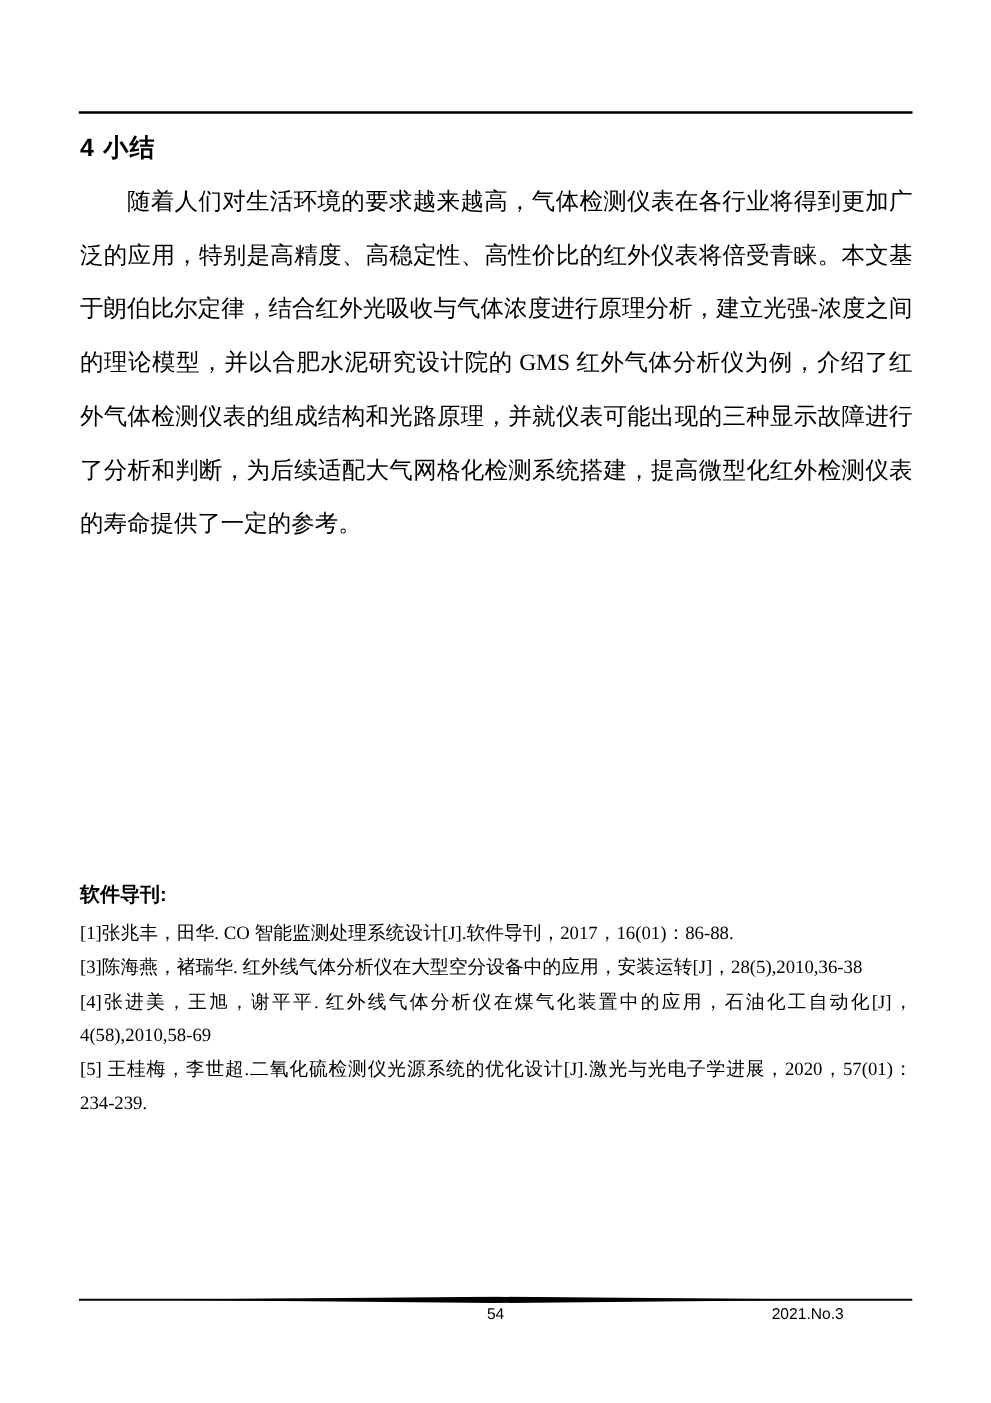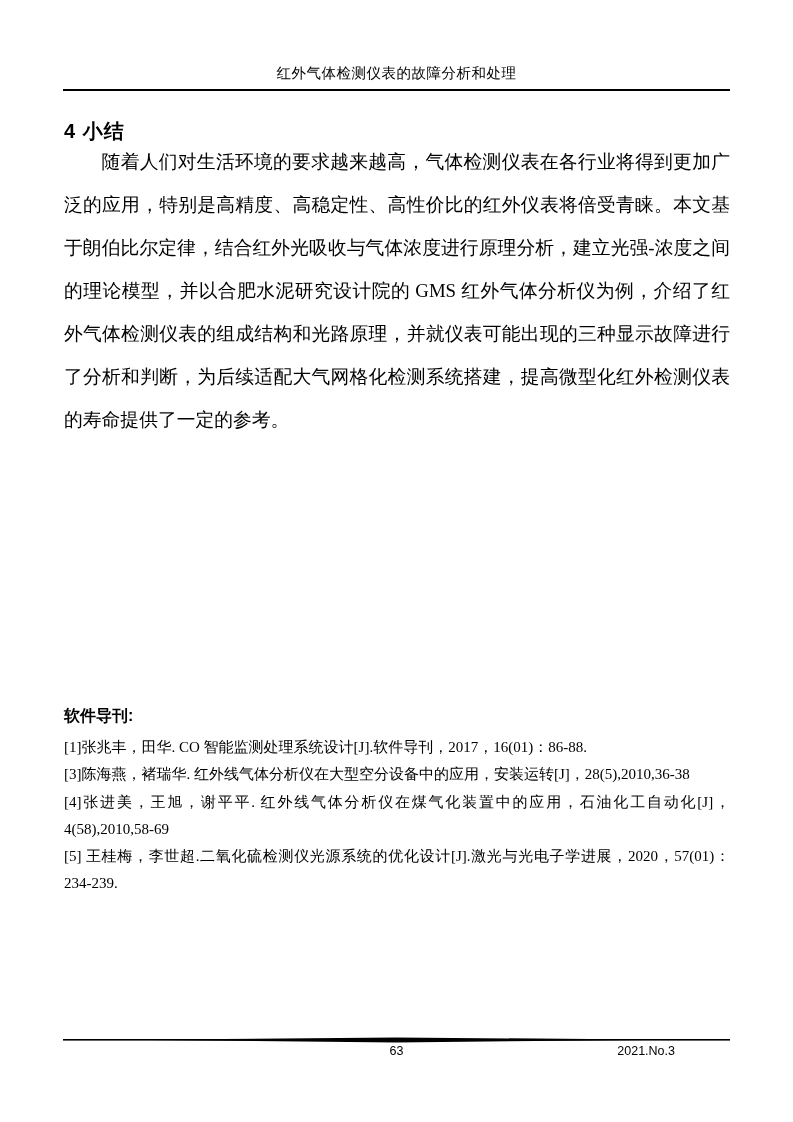--- a/index.html
+++ b/index.html
@@ -20,21 +20,21 @@
     letter-spacing: 0.5px;
   }
   .header-rule {
     position: absolute;
     top: 89px; left: 63px;
     width: 667px; height: 2px;
     background: #000000;
   }
   .section-heading {
     position: absolute;
-    top: 101px; left: 64px;
+    top: 88px; left: 64px;
     font-family: "Liberation Sans", sans-serif;
     font-weight: bold;
     font-size: 20px;
     letter-spacing: 1px;
   }
   .body-paragraph {
     position: absolute;
     top: 140px; left: 64px;
     width: 666px;
     font-family: "Liberation Serif", serif;
@@ -79,38 +79,37 @@
     top: 1044px; right: 118px;
     font-family: "Liberation Sans", sans-serif;
     font-size: 12.5px;
   }
 </style>
 </head>
 <body>
 
 <div class="page">
 
-  <div class="running-title">红外气体检测仪表的故障分析和处理</div>
 
   <div class="header-rule"></div>
 
   <h2 class="section-heading">4 小结</h2>
 
   <p class="body-paragraph">随着人们对生活环境的要求越来越高，气体检测仪表在各行业将得到更加广泛的应用，特别是高精度、高稳定性、高性价比的红外仪表将倍受青睐。本文基于朗伯比尔定律，结合红外光吸收与气体浓度进行原理分析，建立光强-浓度之间的理论模型，并以合肥水泥研究设计院的 GMS 红外气体分析仪为例，介绍了红外气体检测仪表的组成结构和光路原理，并就仪表可能出现的三种显示故障进行了分析和判断，为后续适配大气网格化检测系统搭建，提高微型化红外检测仪表的寿命提供了一定的参考。</p>
 
   <div class="references">
     <p class="ref-heading">软件导刊:</p>
     <p class="ref-item">[1]张兆丰，田华. CO 智能监测处理系统设计[J].软件导刊，2017，16(01)：86-88.</p>
     <p class="ref-item">[3]陈海燕，褚瑞华. 红外线气体分析仪在大型空分设备中的应用，安装运转[J]，28(5),2010,36-38</p>
     <p class="ref-item">[4]张进美，王旭，谢平平. 红外线气体分析仪在煤气化装置中的应用，石油化工自动化[J]，4(58),2010,58-69</p>
     <p class="ref-item">[5] 王桂梅，李世超.二氧化硫检测仪光源系统的优化设计[J].激光与光电子学进展，2020，57(01)：234-239.</p>
   </div>
 
   <svg class="footer-rule" viewBox="0 0 667 6" preserveAspectRatio="none">
     <rect x="0" y="2" width="667" height="1.6" fill="#000"></rect>
     <polygon points="60,2.8 333,0.4 610,2.8 333,5.4" fill="#000"></polygon>
   </svg>
 
-  <div class="page-number">63</div>
+  <div class="page-number">54</div>
 
   <div class="issue-number">2021.No.3</div>
 
 </div>
 
 </body></html>

